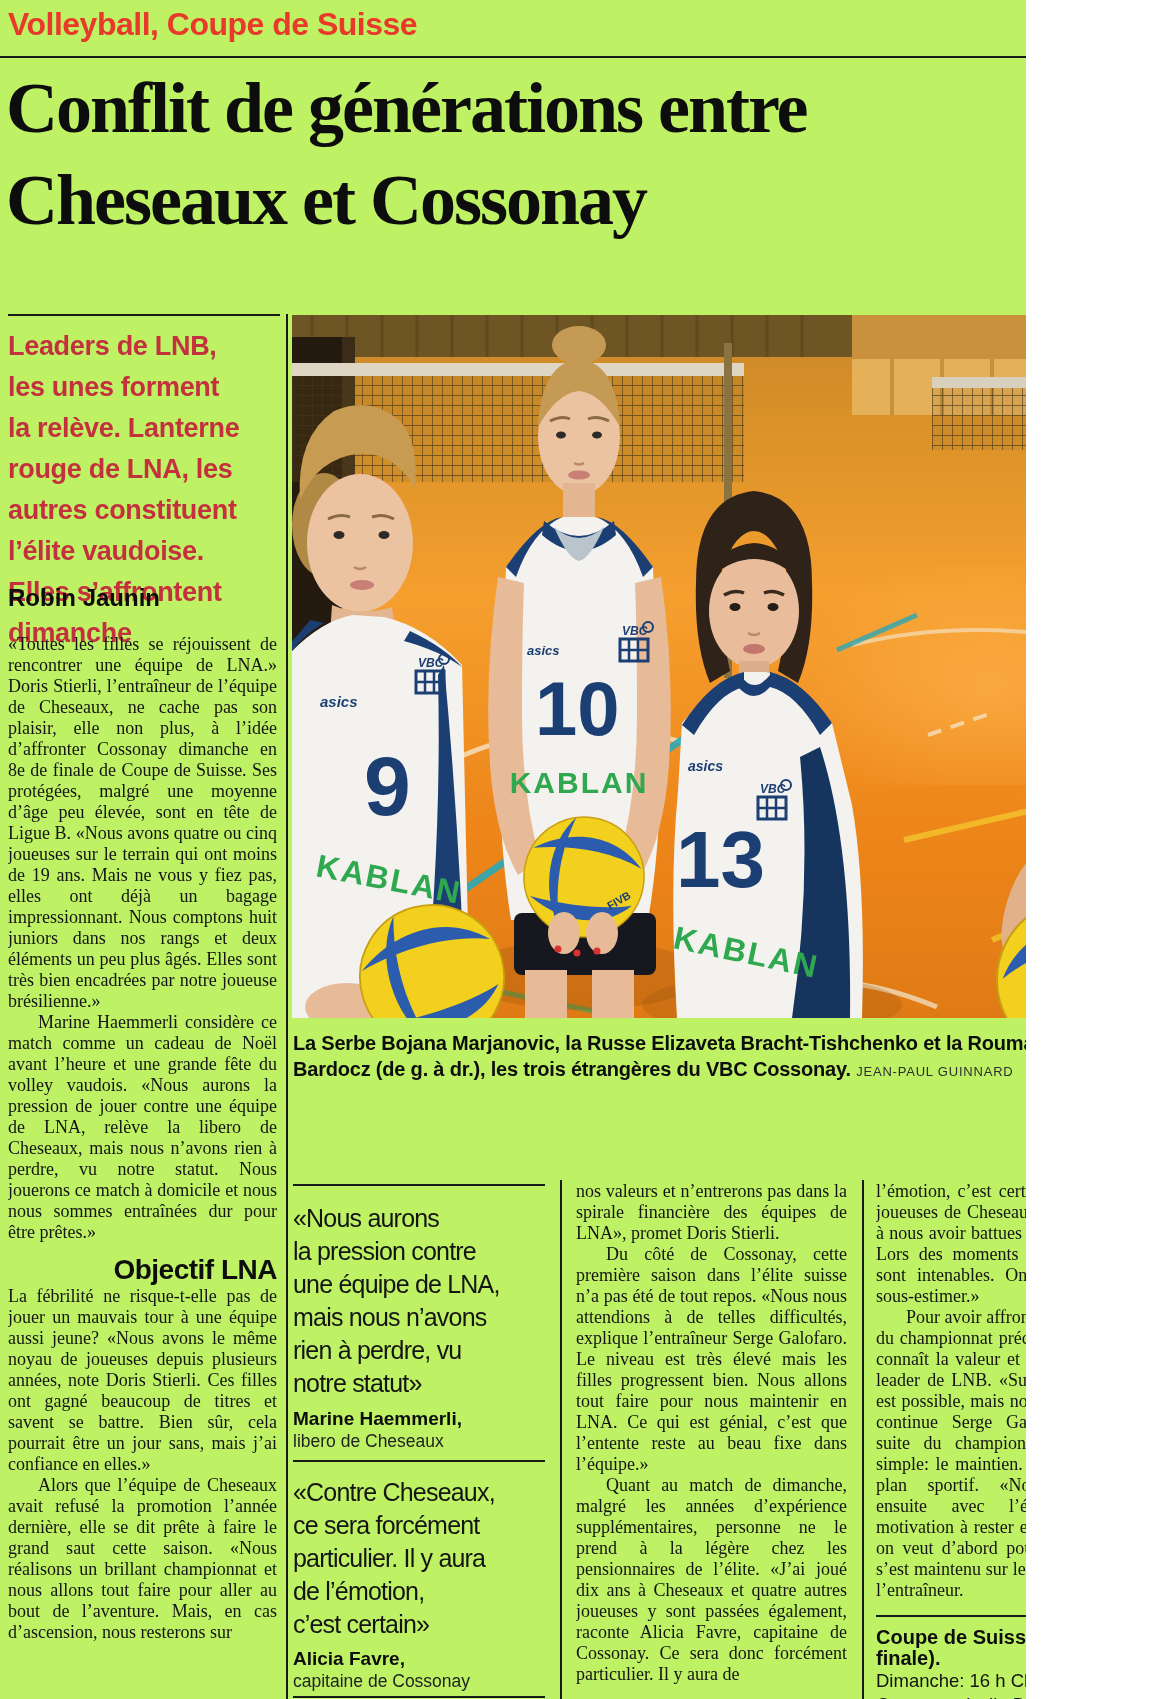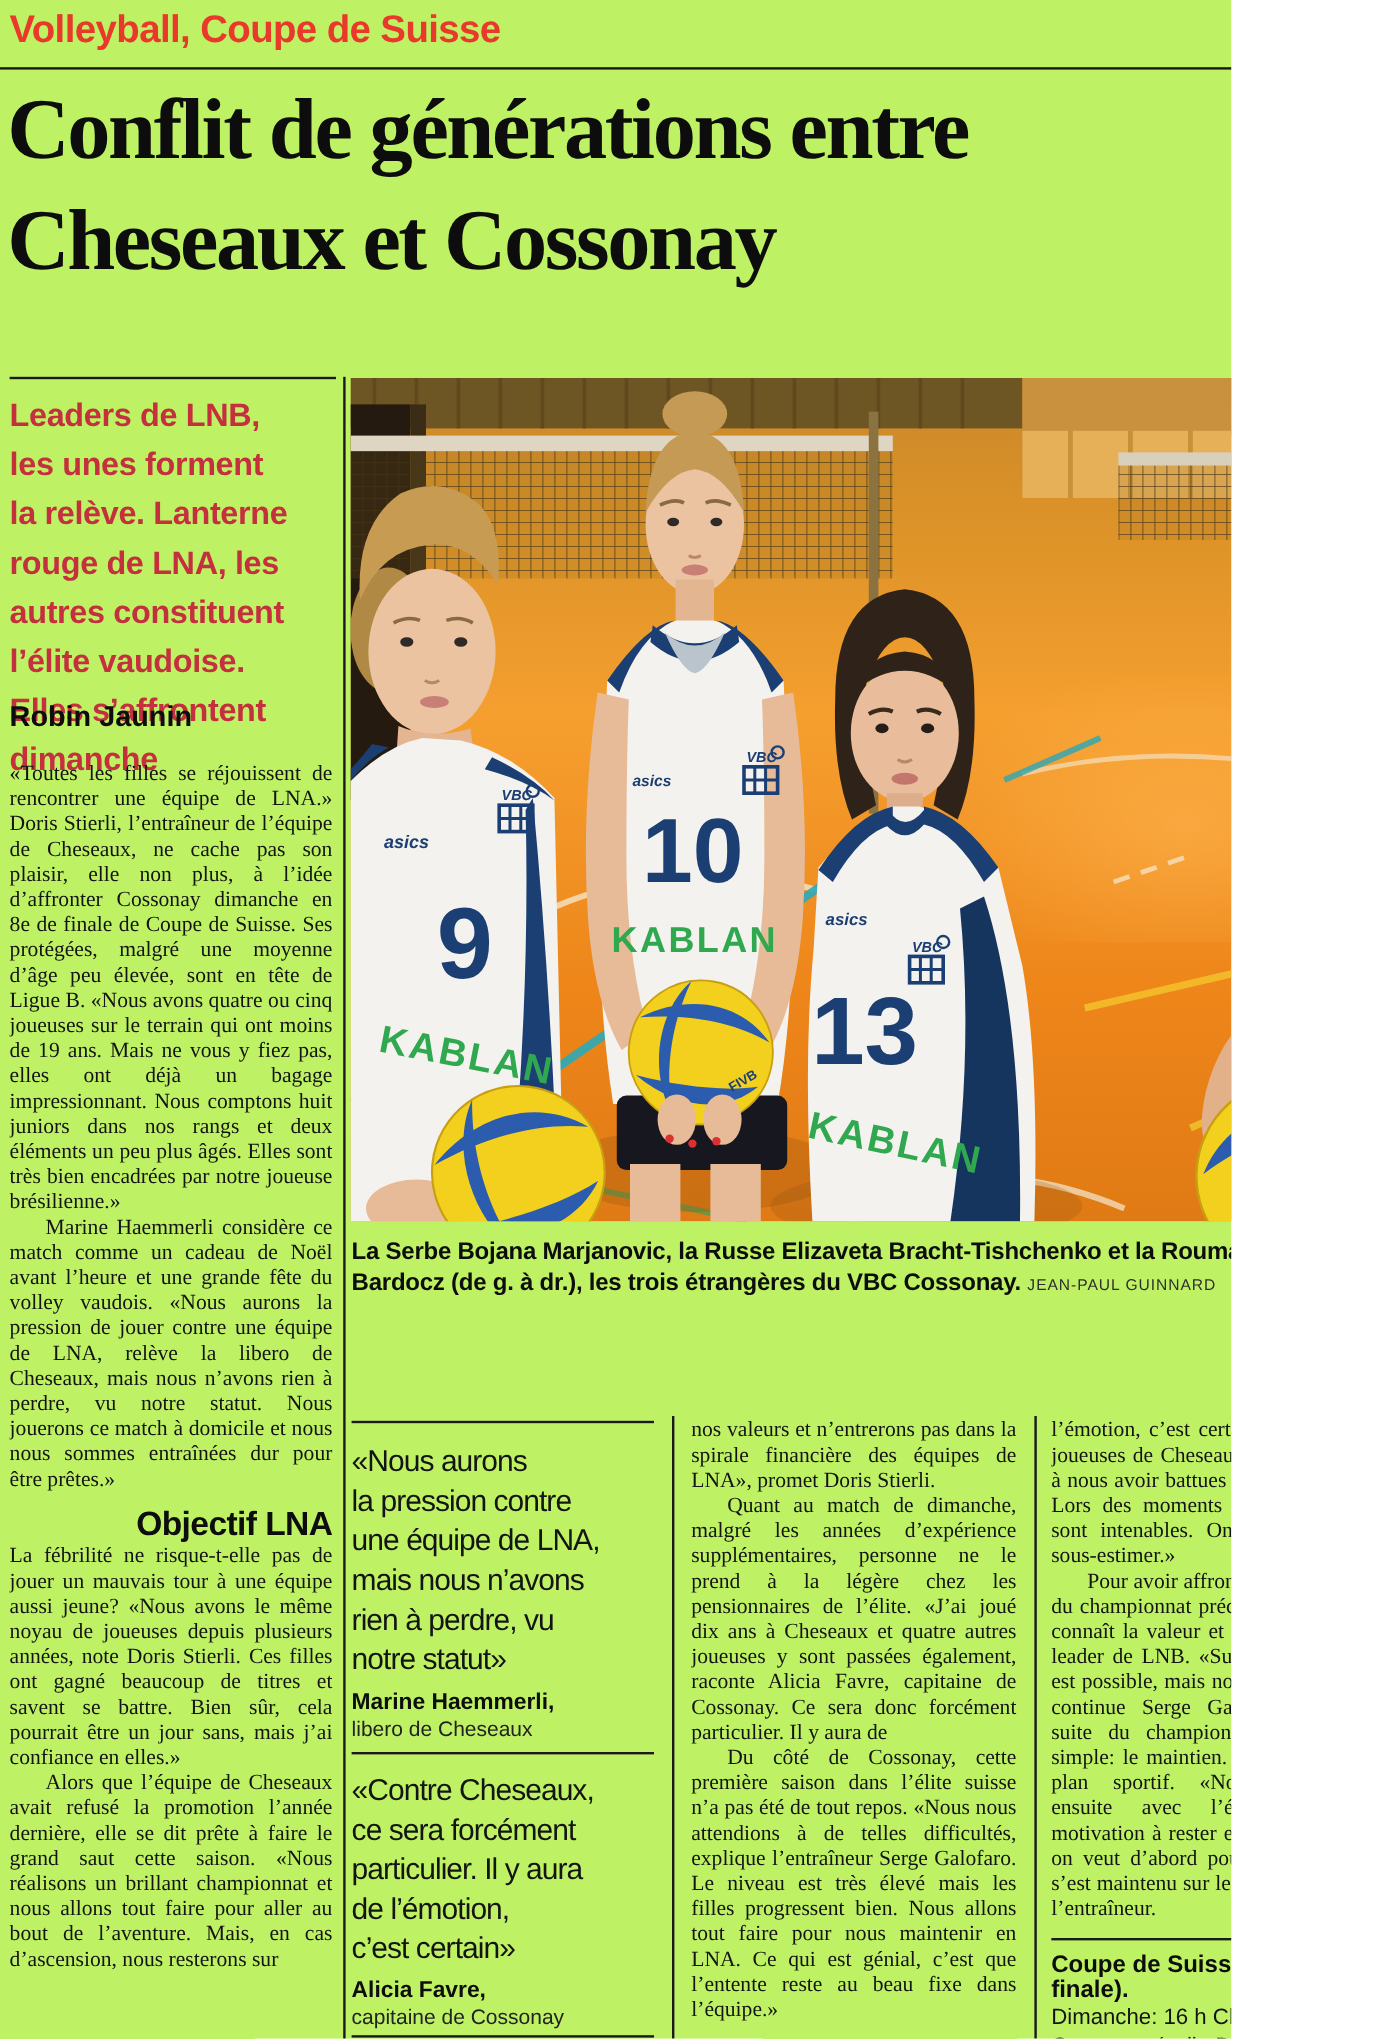--- a/index.html
+++ b/index.html
@@ -272,22 +272,22 @@
 particulier. Il y aura
 de l’émotion,
 c’est certain»</div>
   <div class="abs rule q-rule3"></div>
 
   <div class="abs vrule vrule-b1"></div>
   <div class="abs vrule vrule-b2"></div>
 
   <div class="abs bodycol col-mid">
     <p>nos valeurs et n’entrerons pas dans la spirale financière des équipes de LNA», promet Doris Stierli.</p>
+    <p class="ind">Du côté de Cossonay, cette première saison dans l’élite suisse n’a pas été de tout repos. «Nous nous attendions à de telles difficultés, explique l’entraîneur Serge Galofaro. Le niveau est très élevé mais les filles progressent bien. Nous allons tout faire pour nous maintenir en LNA. Ce qui est génial, c’est que l’entente reste au beau fixe dans l’équipe.»</p>
     <p class="ind">Quant au match de dimanche, malgré les années d’expérience supplémentaires, personne ne le prend à la légère chez les pensionnaires de l’élite. «J’ai joué dix ans à Cheseaux et quatre autres joueuses y sont passées également, raconte Alicia Favre, capitaine de Cossonay. Ce sera donc forcément particulier. Il y aura de</p>
-    <p class="ind">Du côté de Cossonay, cette première saison dans l’élite suisse n’a pas été de tout repos. «Nous nous attendions à de telles difficultés, explique l’entraîneur Serge Galofaro. Le niveau est très élevé mais les filles progressent bien. Nous allons tout faire pour nous maintenir en LNA. Ce qui est génial, c’est que l’entente reste au beau fixe dans l’équipe.»</p>
   </div>
 
   <div class="abs bodycol col-right">
     <p>l’émotion, c’est certain. De plus, les joueuses de Cheseaux sont les seules à nous avoir battues l’année dernière. Lors des moments d’euphorie elles sont intenables. On ne va pas les sous-estimer.»</p>
     <p class="ind">Pour avoir affronté Cheseaux lors du championnat précédent, Cossonay connaît la valeur et la motivation du leader de LNB. «Sur un match, tout est possible, mais nous serons prêts», continue Serge Galofaro. Pour la suite du championnat, le but est simple: le maintien. Au moins sur le plan sportif. «Nous discuterons ensuite avec l’équipe de sa motivation à rester en Ligue A. Mais on veut d’abord pouvoir dire qu’on s’est maintenu sur le terrain», conclut l’entraîneur.</p>
     <div class="infobox-rule"></div>
     <div class="infobox-title">Coupe de Suisse (8e de finale).</div>
     <div class="infobox-text">Dimanche: 16 h Cheseaux - Cossonay (salle Derrière-la-Ville).</div>
   </div>
 

